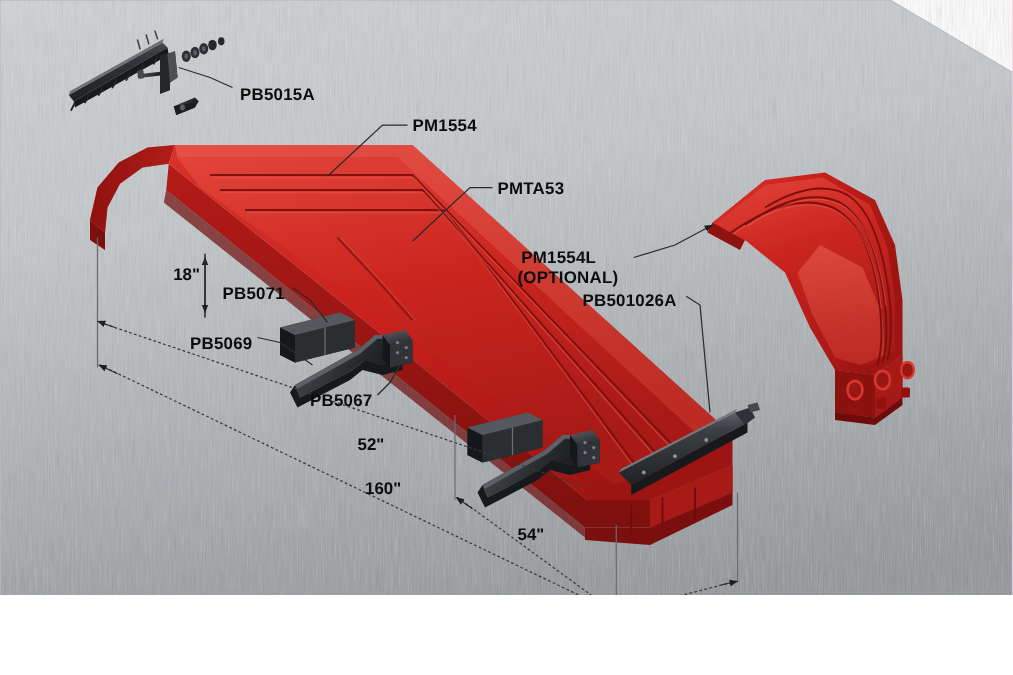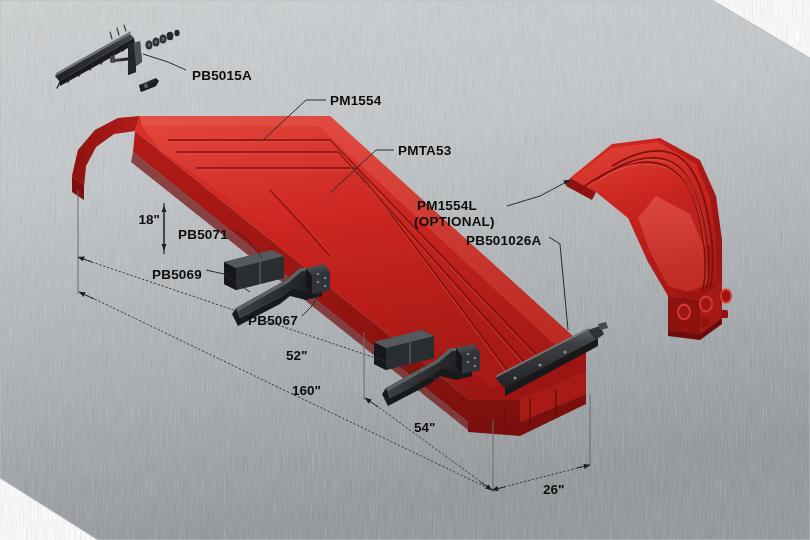--- a/index.html
+++ b/index.html
@@ -3,21 +3,21 @@
 <meta charset="utf-8">
 <style>
   html, body {
     margin: 0;
     padding: 0;
     background: #ffffff;
   }
   #stage {
     position: relative;
     width: 810px;
-    height: 540px;
+    height: 476px;
     overflow: hidden;
     background: #ec4899;
     font-family: "Liberation Sans", sans-serif;
   }
   #diagram-svg {
     position: absolute;
     left: 0;
     top: 0;
     width: 810px;
     height: 540px;

